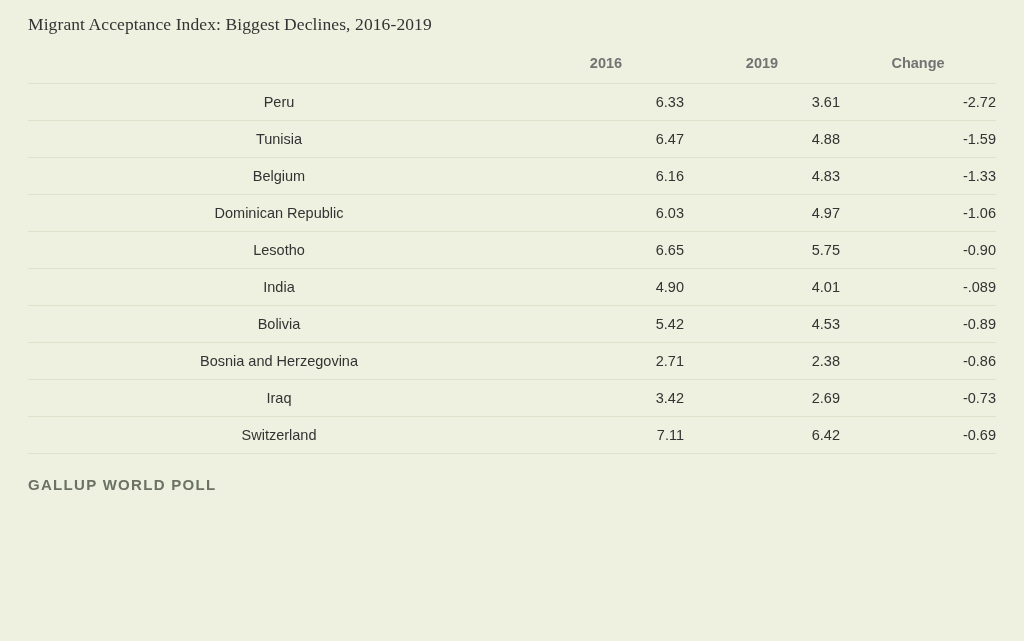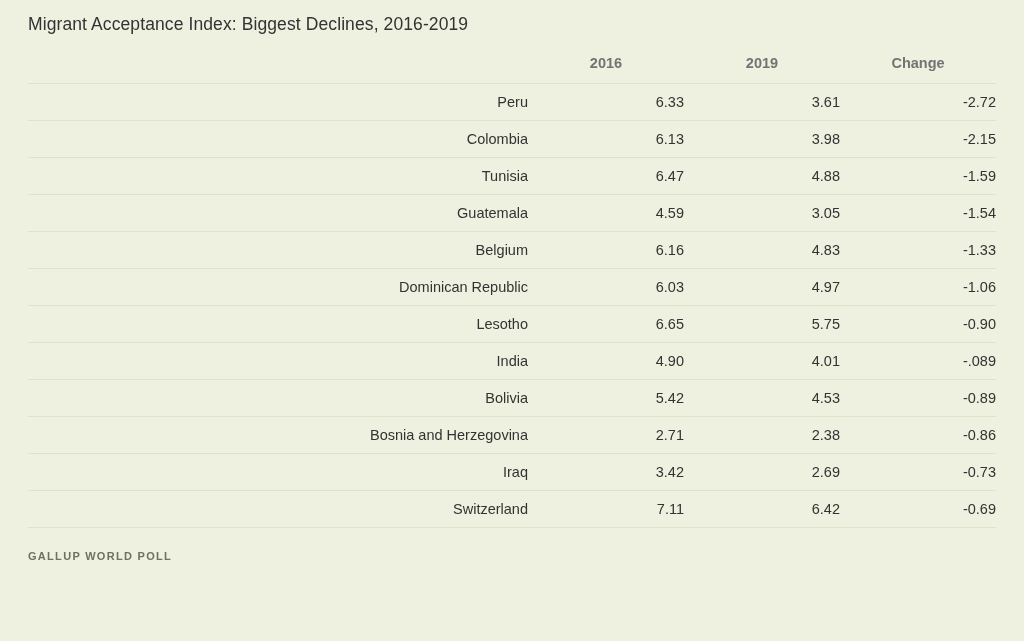--- a/index.html
+++ b/index.html
@@ -22,20 +22,21 @@
     padding: 0 28px;
   }
   .title {
     font-size: 17.5px;
     font-weight: 400;
     color: #333333;
     letter-spacing: 0.1px;
     padding-top: 14px;
     padding-bottom: 14px;
     margin: 0;
+    font-family: Liberation Serif, serif;
   }
   table.data-table {
     width: 968px;
     border-collapse: collapse;
     table-layout: fixed;
   }
   table.data-table col.c-country { width: 500px; }
   table.data-table col.c-num { width: 156px; }
   thead th {
     font-size: 14.5px;
@@ -49,32 +50,32 @@
   }
   tbody td {
     font-size: 14.5px;
     color: #333333;
     padding: 10px 0 10px 0;
     text-align: right;
     border-top: 1px solid #dde2cb;
     height: 14px;
   }
   tbody tr td.country {
-    text-align: right;
+    text-align: center;
     padding-left: 2px;
   }
   tbody tr:first-child td {
     border-top: 1px solid #dde2cb;
   }
   tbody tr:last-child td {
     border-bottom: 1px solid #dde2cb;
   }
   .source {
     margin-top: 22px;
-    font-size: 11px;
+    font-size: 15px;
     letter-spacing: 1.3px;
     color: #6b7163;
     font-weight: bold;
   }
 </style>
 </head>
 <body>
 
 <div class="page">
 
@@ -96,36 +97,24 @@
       </tr>
     </thead>
     <tbody id="table-body">
         <tr>
           <td class="country">Peru</td>
           <td>6.33</td>
           <td>3.61</td>
           <td>-2.72</td>
         </tr>
         <tr>
-          <td class="country">Colombia</td>
-          <td>6.13</td>
-          <td>3.98</td>
-          <td>-2.15</td>
-        </tr>
-        <tr>
           <td class="country">Tunisia</td>
           <td>6.47</td>
           <td>4.88</td>
           <td>-1.59</td>
-        </tr>
-        <tr>
-          <td class="country">Guatemala</td>
-          <td>4.59</td>
-          <td>3.05</td>
-          <td>-1.54</td>
         </tr>
         <tr>
           <td class="country">Belgium</td>
           <td>6.16</td>
           <td>4.83</td>
           <td>-1.33</td>
         </tr>
         <tr>
           <td class="country">Dominican Republic</td>
           <td>6.03</td>

